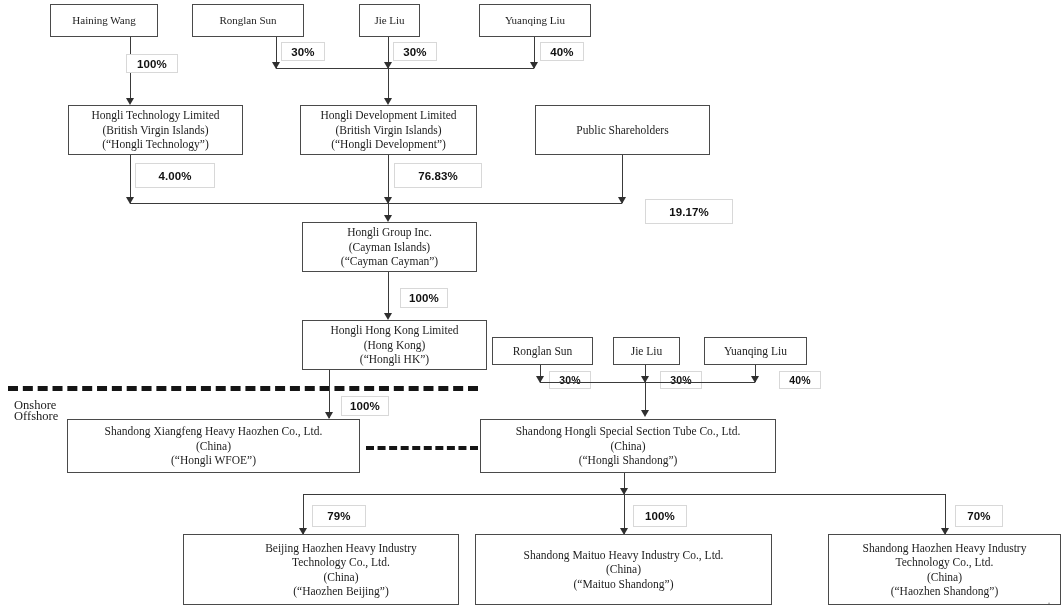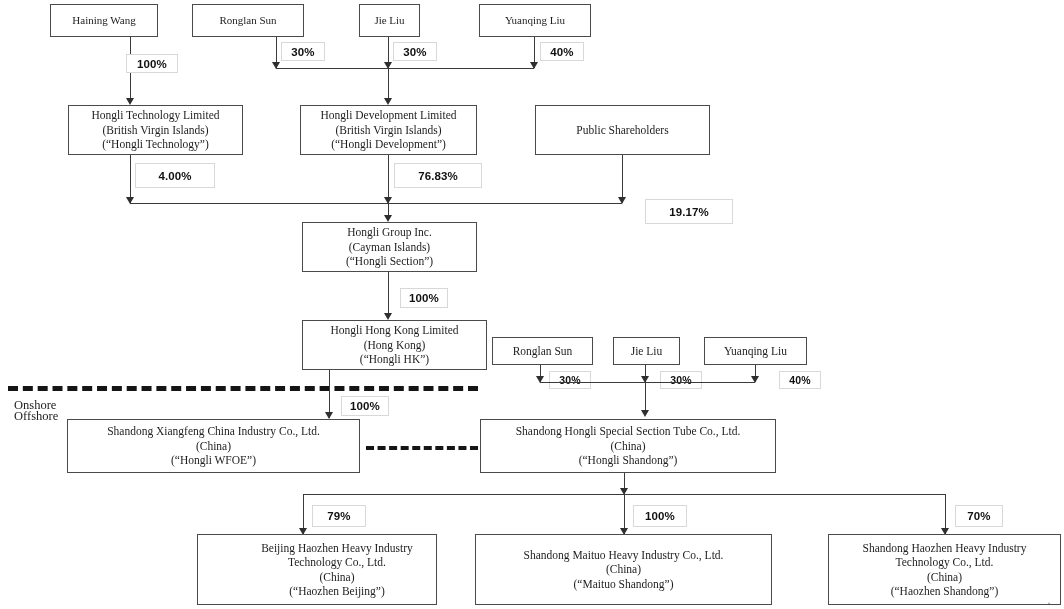--- a/index.html
+++ b/index.html
@@ -168,21 +168,21 @@
   <div class="arrow" style="left:617.5px; top:197px;"></div>
   <div class="pct" style="left:645px; top:163px; width:88px; height:25px;margin-top:36px;">19.17%</div>
 
   <div class="hline" style="left:130px; top:203px; width:492px;"></div>
   <div class="vline" style="left:388px; top:203px; height:16px;"></div>
   <div class="arrow" style="left:383.5px; top:215px;"></div>
 
   <div class="box" style="left:302px; top:222px; width:175px; height:50px;">
     <span class="ln">Hongli Group Inc.</span>
     <span class="ln">(Cayman Islands)</span>
-    <span class="ln">(“Hongli Section”)</span>
+    <span class="ln">(“Cayman Cayman”)</span>
   </div>
 
   <div class="vline" style="left:388px; top:272px; height:46px;"></div>
   <div class="arrow" style="left:383.5px; top:313px;"></div>
   <div class="pct" style="left:400px; top:288px; width:48px; height:20px;">100%</div>
 
   <div class="box" style="left:302px; top:320px; width:185px; height:50px;">
     <span class="ln">Hongli Hong Kong Limited</span>
     <span class="ln">(Hong Kong)</span>
     <span class="ln">(“Hongli HK”)</span>
@@ -216,21 +216,21 @@
 
   <div class="zonelabel" style="left:14px; top:361px;margin-top:48px;">Offshore</div>
   <div class="dashsep" style="left:8px; top:386px; width:470px;"></div>
   <div class="zonelabel" style="left:14px; top:398px;">Onshore</div>
 
   <div class="vline" style="left:329px; top:370px; height:48px;"></div>
   <div class="arrow" style="left:324.5px; top:412px;"></div>
   <div class="pct" style="left:341px; top:396px; width:48px; height:20px;">100%</div>
 
   <div class="box" style="left:67px; top:419px; width:293px; height:54px;">
-    <span class="ln">Shandong Xiangfeng China Industry Co., Ltd.</span>
+    <span class="ln">Shandong Xiangfeng Heavy Haozhen Co., Ltd.</span>
     <span class="ln">(China)</span>
     <span class="ln">(“Hongli WFOE”)</span>
   </div>
 
   <div class="dashlink" style="left:366px; top:446px; width:112px;"></div>
 
   <div class="box" style="left:480px; top:419px; width:296px; height:54px;">
     <span class="ln">Shandong Hongli Special Section Tube Co., Ltd.</span>
     <span class="ln">(China)</span>
     <span class="ln">(“Hongli Shandong”)</span>
@@ -245,21 +245,21 @@
   <div class="pct" style="left:312px; top:505px; width:54px; height:22px;">79%</div>
 
   <div class="vline" style="left:624px; top:494px; height:40px;"></div>
   <div class="arrow" style="left:619.5px; top:528px;"></div>
   <div class="pct" style="left:633px; top:505px; width:54px; height:22px;">100%</div>
 
   <div class="vline" style="left:945px; top:494px; height:40px;"></div>
   <div class="arrow" style="left:940.5px; top:528px;"></div>
   <div class="pct" style="left:955px; top:505px; width:48px; height:22px;">70%</div>
 
-  <div class="box" style="left:197px; top:534px; width:240px; height:71px;padding-left:44px;">
+  <div class="box" style="left:183px; top:534px; width:276px; height:71px;padding-left:44px;">
     <span class="ln">Beijing Haozhen Heavy Industry</span>
     <span class="ln">Technology Co., Ltd.</span>
     <span class="ln">(China)</span>
     <span class="ln">(“Haozhen Beijing”)</span>
   </div>
 
   <div class="box" style="left:475px; top:534px; width:297px; height:71px;">
     <span class="ln">Shandong Maituo Heavy Industry Co., Ltd.</span>
     <span class="ln">(China)</span>
     <span class="ln">(“Maituo Shandong”)</span>

